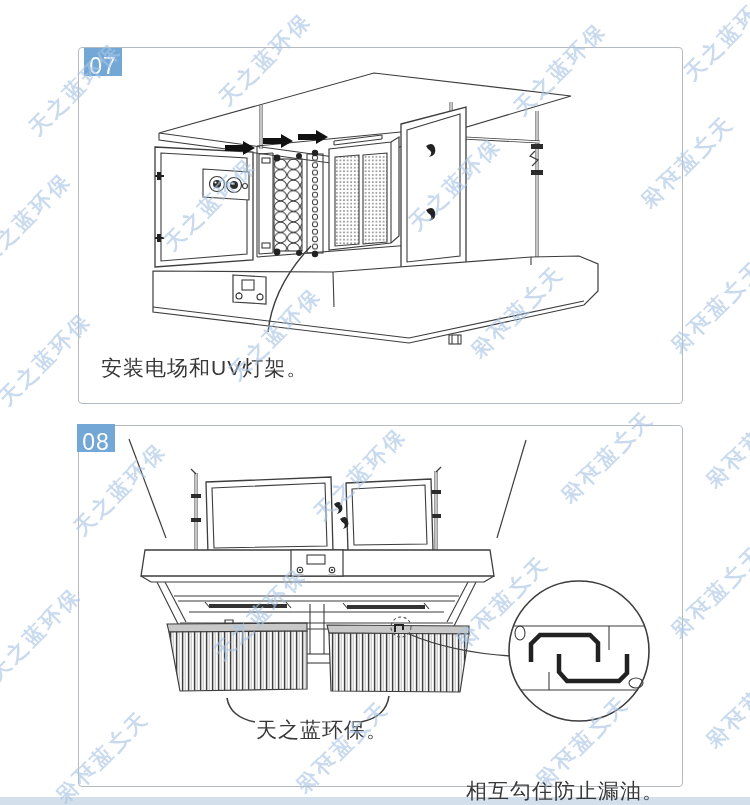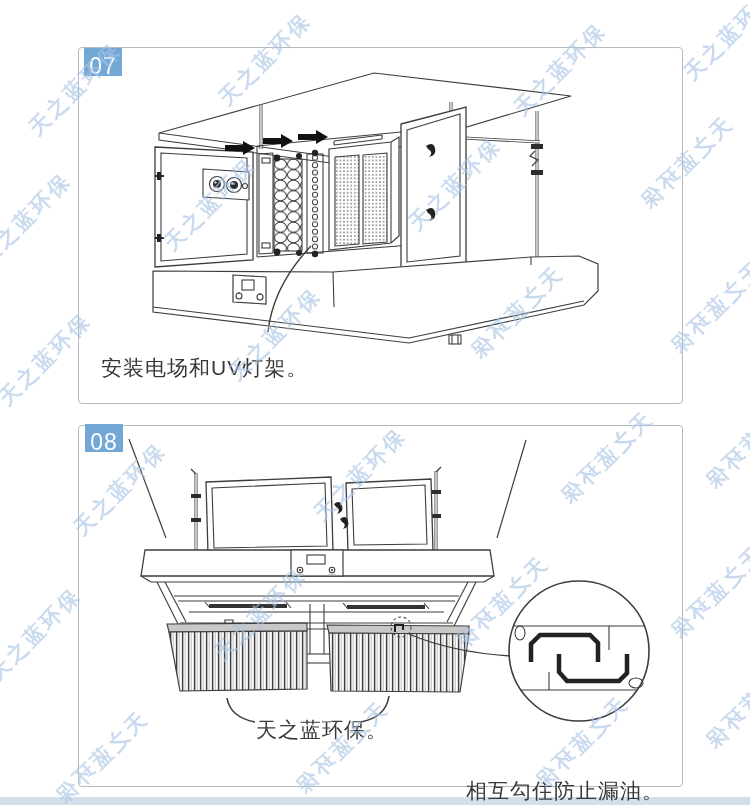--- a/index.html
+++ b/index.html
@@ -7,21 +7,21 @@
        font-family:"Liberation Sans","DejaVu Sans",sans-serif;}
   .page{position:absolute;inset:0;}
   
   .panel{position:absolute;left:78px;width:603px;border:1.5px solid #b5babf;border-radius:4px;background:#fff;}
   .panel.p07{top:47px;height:355px;}
   .panel.p08{top:425px;height:360px;}
   .panel svg.art{position:absolute;left:0;top:0;width:100%;height:100%;}
   .badge{position:absolute;width:38px;height:28px;background:#72a7d6;color:#fff;
          font-size:23px;line-height:36px;text-align:center;letter-spacing:1px;z-index:3;}
   .badge.b07{left:84px;top:48px;}
-  .badge.b08{left:85px;top:424px;}
+  .badge.b08{left:77px;top:424px;}
   .caption{position:absolute;color:#383838;font-size:21px;font-weight:500;letter-spacing:1px;z-index:3;white-space:nowrap;}
   .cap07{left:101px;top:354px;}
   .cap08a{left:256px;top:716px;}
   .cap08b{left:466px;top:729px;margin-top:48px;}
   
   .wm-layer{position:absolute;inset:0;z-index:6;pointer-events:none;}
   .wm{position:absolute;color:#a9c5e4;opacity:.62;font-size:21px;font-weight:600;
       letter-spacing:3px;white-space:nowrap;transform:rotate(-45deg);}
   .wm.m{transform:rotate(-45deg) scaleX(-1);}
   .footer-strip{position:absolute;left:0;top:797px;width:750px;height:8px;background:#d3dfeb;}

